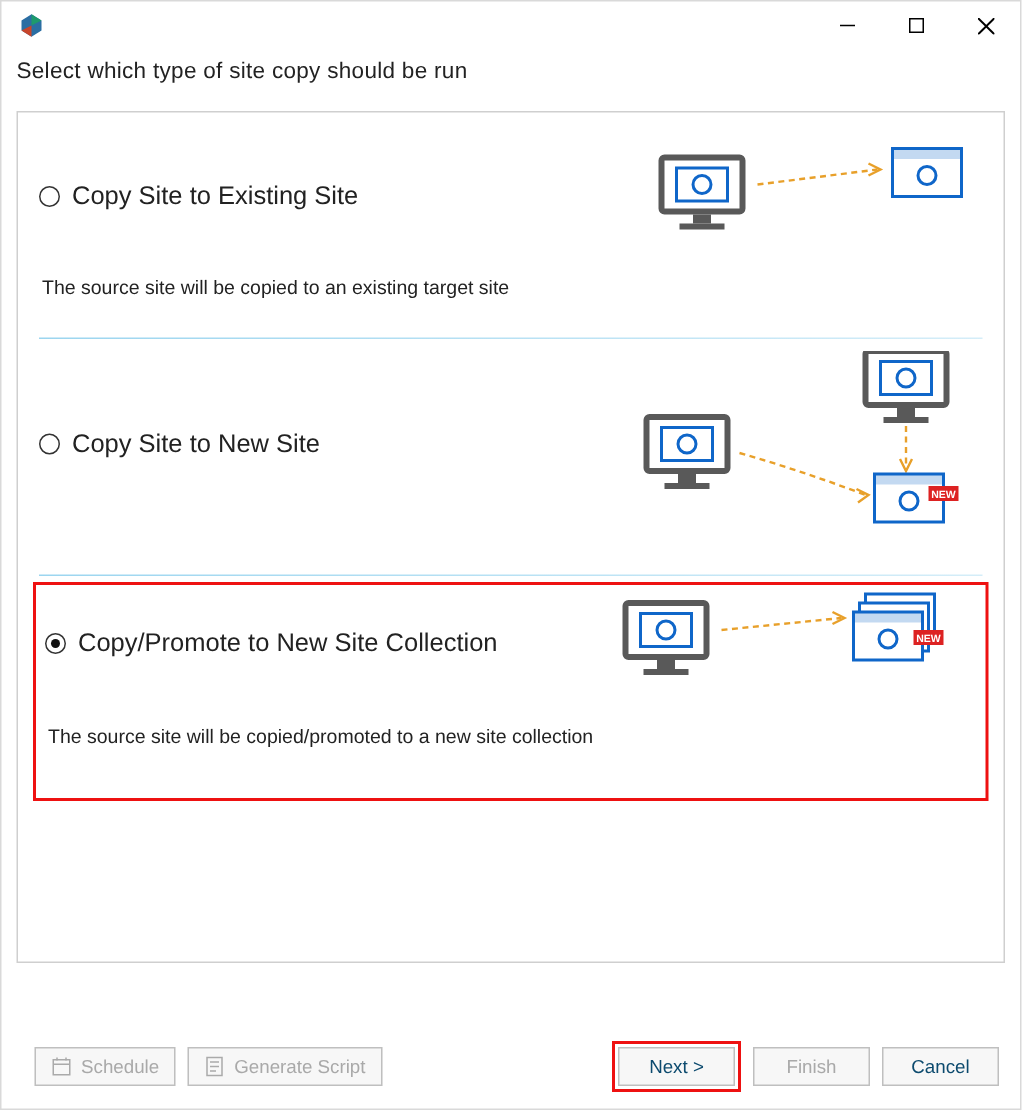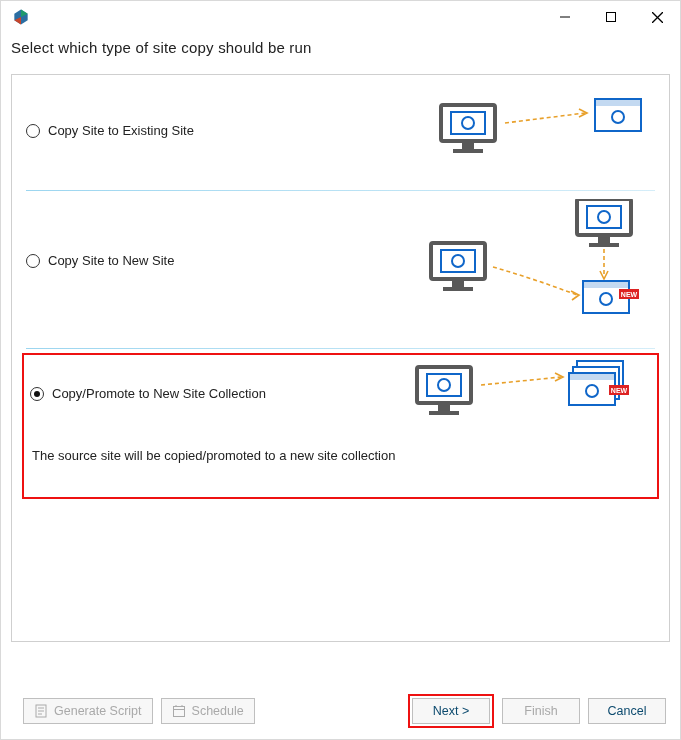--- a/index.html
+++ b/index.html
@@ -38,21 +38,21 @@
   }
   .opt-row { display: flex; align-items: center; min-height: 56px; }
   .radio {
     width: 14px; height: 14px; border: 1px solid #333; border-radius: 50%;
     display: inline-flex; align-items: center; justify-content: center;
     background: #fff; margin-right: 8px;
   }
   .radio.checked::after {
     content: ""; width: 6px; height: 6px; border-radius: 50%; background: #111;
   }
-  .opt-label { font-size: 13px; }
+  .opt-label { font-size: 17px; }
   .opt-desc { font-size: 13px; margin-top: 20px; padding-left: 2px; }
   .opt-graphic { margin-left: auto; }
   .sep { height: 1px; background: linear-gradient(90deg, #2aa6de77 0%, #2aa6de33 100%); margin: 4px 6px; }
   .selected-box { border: 2px solid #e11; margin: 2px 2px 0 2px; padding-bottom: 34px; }
   .footer {
     position: absolute; left: 0; right: 0; bottom: 0;
     height: 56px; display: flex; align-items: center;
     padding: 0 14px;
   }
   .btn {
@@ -124,20 +124,21 @@
           </g>
 
           <g transform="translate(160,2)">
             <rect x="0" y="0" width="46" height="32" fill="none" stroke="#0f66c9" stroke-width="2"></rect>
             <rect x="0" y="0" width="46" height="7" fill="#0f66c9" opacity=".25"></rect>
             <circle cx="23" cy="18" r="6" fill="none" stroke="#0f66c9" stroke-width="2"></circle>
           </g>
         </svg>
       </span>
     </div>
+    <div class="opt-desc">The source site will be copied to an existing target site</div>
   </div>
 
   <div class="sep"></div>
 
   <div class="option">
     <div class="opt-row" style="min-height:110px;">
       <span class="radio"></span>
       <span class="opt-label">Copy Site to New Site</span>
       <span class="opt-graphic">
         <svg width="230" height="120" viewBox="0 0 230 120">
@@ -215,35 +216,35 @@
       </span>
     </div>
     <div class="opt-desc">The source site will be copied/promoted to a new site collection</div>
   </div>
 
 </div>
 
 <div class="footer">
   <span class="btn icon disabled">
     <svg width="14" height="14">
+        <rect x="1.5" y="2.5" width="11" height="10" fill="none" stroke="#aaa" stroke-width="1"></rect>
+        <line x1="1.5" y1="5.5" x2="12.5" y2="5.5" stroke="#aaa"></line>
+        <line x1="4" y1="1" x2="4" y2="3" stroke="#aaa"></line>
+        <line x1="10" y1="1" x2="10" y2="3" stroke="#aaa"></line>
+      </svg>
+    <span>Schedule</span>
+  </span>
+  <span class="btn icon disabled">
+    <svg width="14" height="14">
         <rect x="2" y="1" width="10" height="12" fill="none" stroke="#aaa" stroke-width="1"></rect>
         <line x1="4" y1="4" x2="10" y2="4" stroke="#aaa"></line>
         <line x1="4" y1="7" x2="10" y2="7" stroke="#aaa"></line>
         <line x1="4" y1="10" x2="8" y2="10" stroke="#aaa"></line>
       </svg>
     <span>Generate Script</span>
   </span>
-  <span class="btn icon disabled">
-    <svg width="14" height="14">
-        <rect x="1.5" y="2.5" width="11" height="10" fill="none" stroke="#aaa" stroke-width="1"></rect>
-        <line x1="1.5" y1="5.5" x2="12.5" y2="5.5" stroke="#aaa"></line>
-        <line x1="4" y1="1" x2="4" y2="3" stroke="#aaa"></line>
-        <line x1="10" y1="1" x2="10" y2="3" stroke="#aaa"></line>
-      </svg>
-    <span>Schedule</span>
-  </span>
   <span class="spacer"></span>
   <span class="next-outline">
     <span class="btn">Next  &gt;</span>
   </span>
   <span class="btn disabled">Finish</span>
   <span class="btn">Cancel</span>
 </div>
 
 </body></html>

